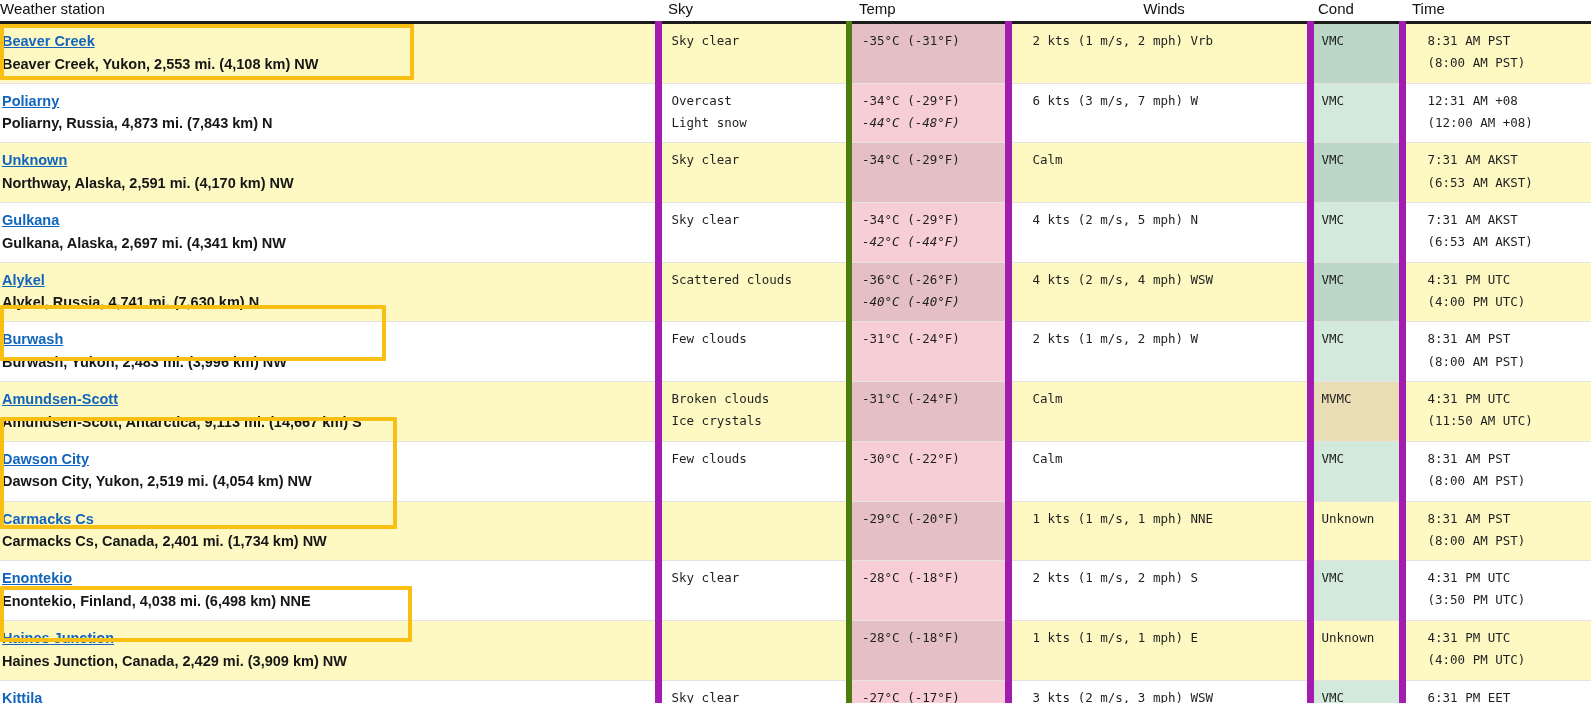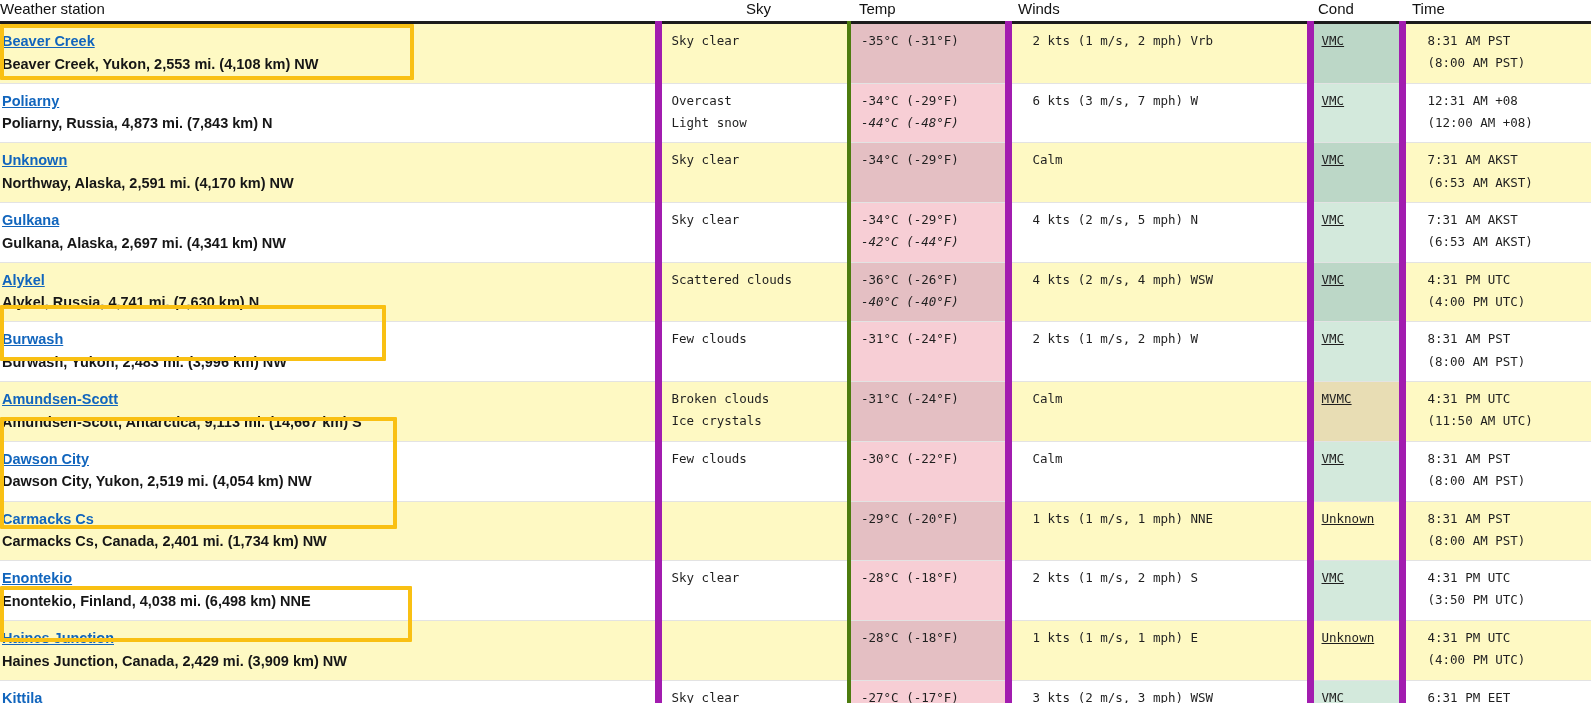--- a/index.html
+++ b/index.html
@@ -34,23 +34,23 @@
     text-align: left;
     font-size: 15px;
     font-weight: normal;
     color: #111111;
     padding: 0 0 4px 0;
     vertical-align: bottom;
     border-bottom: 3px solid #1c1c1c;
     font-family: "Liberation Sans", sans-serif;
     white-space: nowrap;
   }
-  thead th.th-sky   { padding-left: 10px; text-align: center; }
+  thead th.th-sky   { padding-left: 10px; }
   thead th.th-temp  { padding-left: 10px; }
-  thead th.th-winds { padding-left: 10px; }
+  thead th.th-winds { padding-left: 10px; text-align: center; }
   thead th.th-cond  { padding-left: 8px; }
   thead th.th-time  { padding-left: 10px; }
 
   
   tbody td {
     vertical-align: top;
     padding: 6px 10px 8px 2px;
     font-size: 14px;
     line-height: 1.62;
     border-bottom: 1px solid #e3e3e3;
@@ -87,40 +87,40 @@
   
   td.sky, td.temp, td.winds, td.cond, td.time {
     font-family: "DejaVu Sans Mono", "Liberation Mono", monospace;
     font-size: 12.5px;
     line-height: 1.78;
     color: #1f1f1f;
   }
   td.sky   { padding-left: 10px; }
   td.winds { padding-left: 21px; }
   td.time  { padding-left: 22px; }
-  td.cond  { padding-left: 8px; padding-right: 20px; text-decoration: underline; }
+  td.cond  { padding-left: 8px; padding-right: 20px; }
   td.temp  { padding-left: 10px; padding-right: 6px; }
 
   td.sky span, td.time span, td.winds span, td.temp span { display: block; white-space: nowrap; }
 
   
   tr.stripe td.temp { background: #e4bfc3 !important; }
   tr.plain  td.temp { background: #f7ced5 !important; }
 
   .temp-dew { font-style: italic; }
 
   
   tr.stripe td.cond.vmc  { background: #bcd7c7 !important; }
   tr.plain  td.cond.vmc  { background: #d3e9dc !important; }
   tr.stripe td.cond.mvmc { background: #e8ddb4 !important; }
   
 
   
   td.sky, td.winds, td.cond, td.time { border-left: 7px solid #a21caf; }
-  td.temp { border-left: 4px solid #4d7c0f; }
+  td.temp { border-left: 6px solid #4d7c0f; }
 
   
   .hl-layer {
     position: absolute;
     top: 0; left: 0;
     width: 1591px;
     height: 703px;
     pointer-events: none;
   }
   .hl-box {

